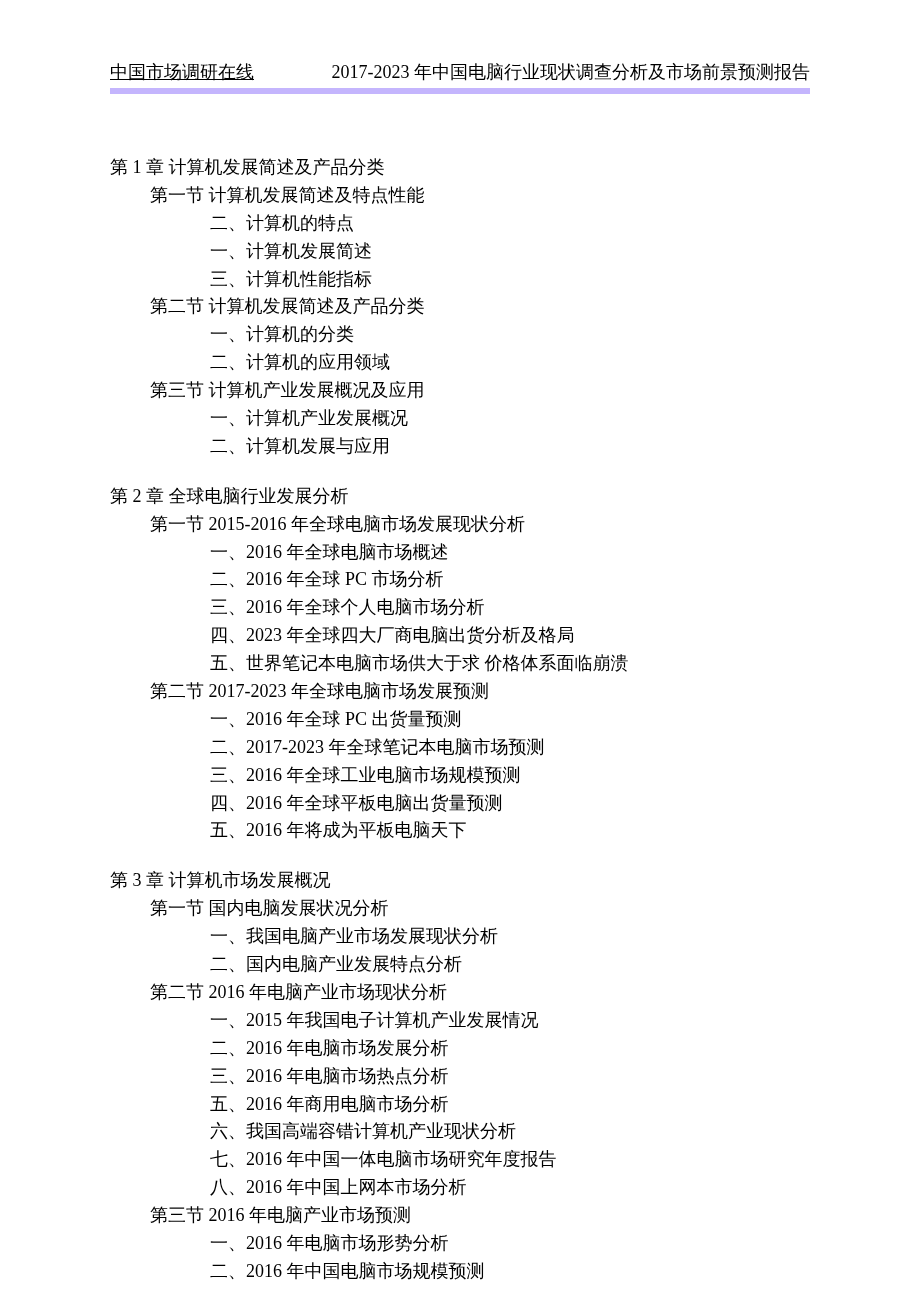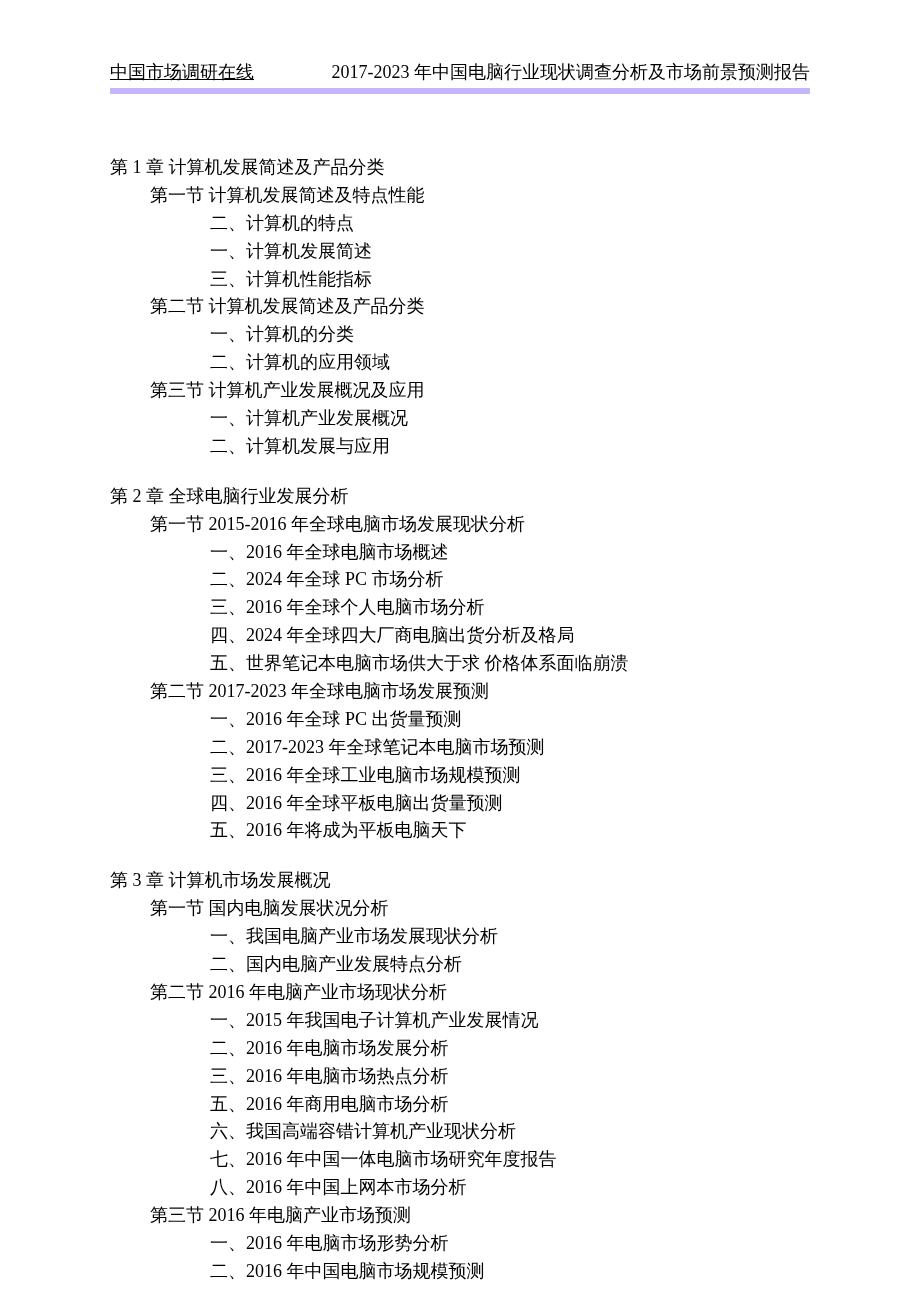--- a/index.html
+++ b/index.html
@@ -57,23 +57,23 @@
         <div class="item">一、计算机的分类</div>
         <div class="item">二、计算机的应用领域</div>
         <div class="section-title">第三节 计算机产业发展概况及应用</div>
         <div class="item">一、计算机产业发展概况</div>
         <div class="item">二、计算机发展与应用</div>
       </div>
       <div class="chapter">
         <div class="chapter-title">第 2 章    全球电脑行业发展分析</div>
         <div class="section-title">第一节 2015-2016 年全球电脑市场发展现状分析</div>
         <div class="item">一、2016 年全球电脑市场概述</div>
-        <div class="item">二、2024 年全球 PC 市场分析</div>
+        <div class="item">二、2016 年全球 PC 市场分析</div>
         <div class="item">三、2016 年全球个人电脑市场分析</div>
-        <div class="item">四、2024 年全球四大厂商电脑出货分析及格局</div>
+        <div class="item">四、2023 年全球四大厂商电脑出货分析及格局</div>
         <div class="item">五、世界笔记本电脑市场供大于求 价格体系面临崩溃</div>
         <div class="section-title">第二节 2017-2023 年全球电脑市场发展预测</div>
         <div class="item">一、2016 年全球 PC 出货量预测</div>
         <div class="item">二、2017-2023 年全球笔记本电脑市场预测</div>
         <div class="item">三、2016 年全球工业电脑市场规模预测</div>
         <div class="item">四、2016 年全球平板电脑出货量预测</div>
         <div class="item">五、2016 年将成为平板电脑天下</div>
       </div>
       <div class="chapter">
         <div class="chapter-title">第 3 章    计算机市场发展概况</div>

